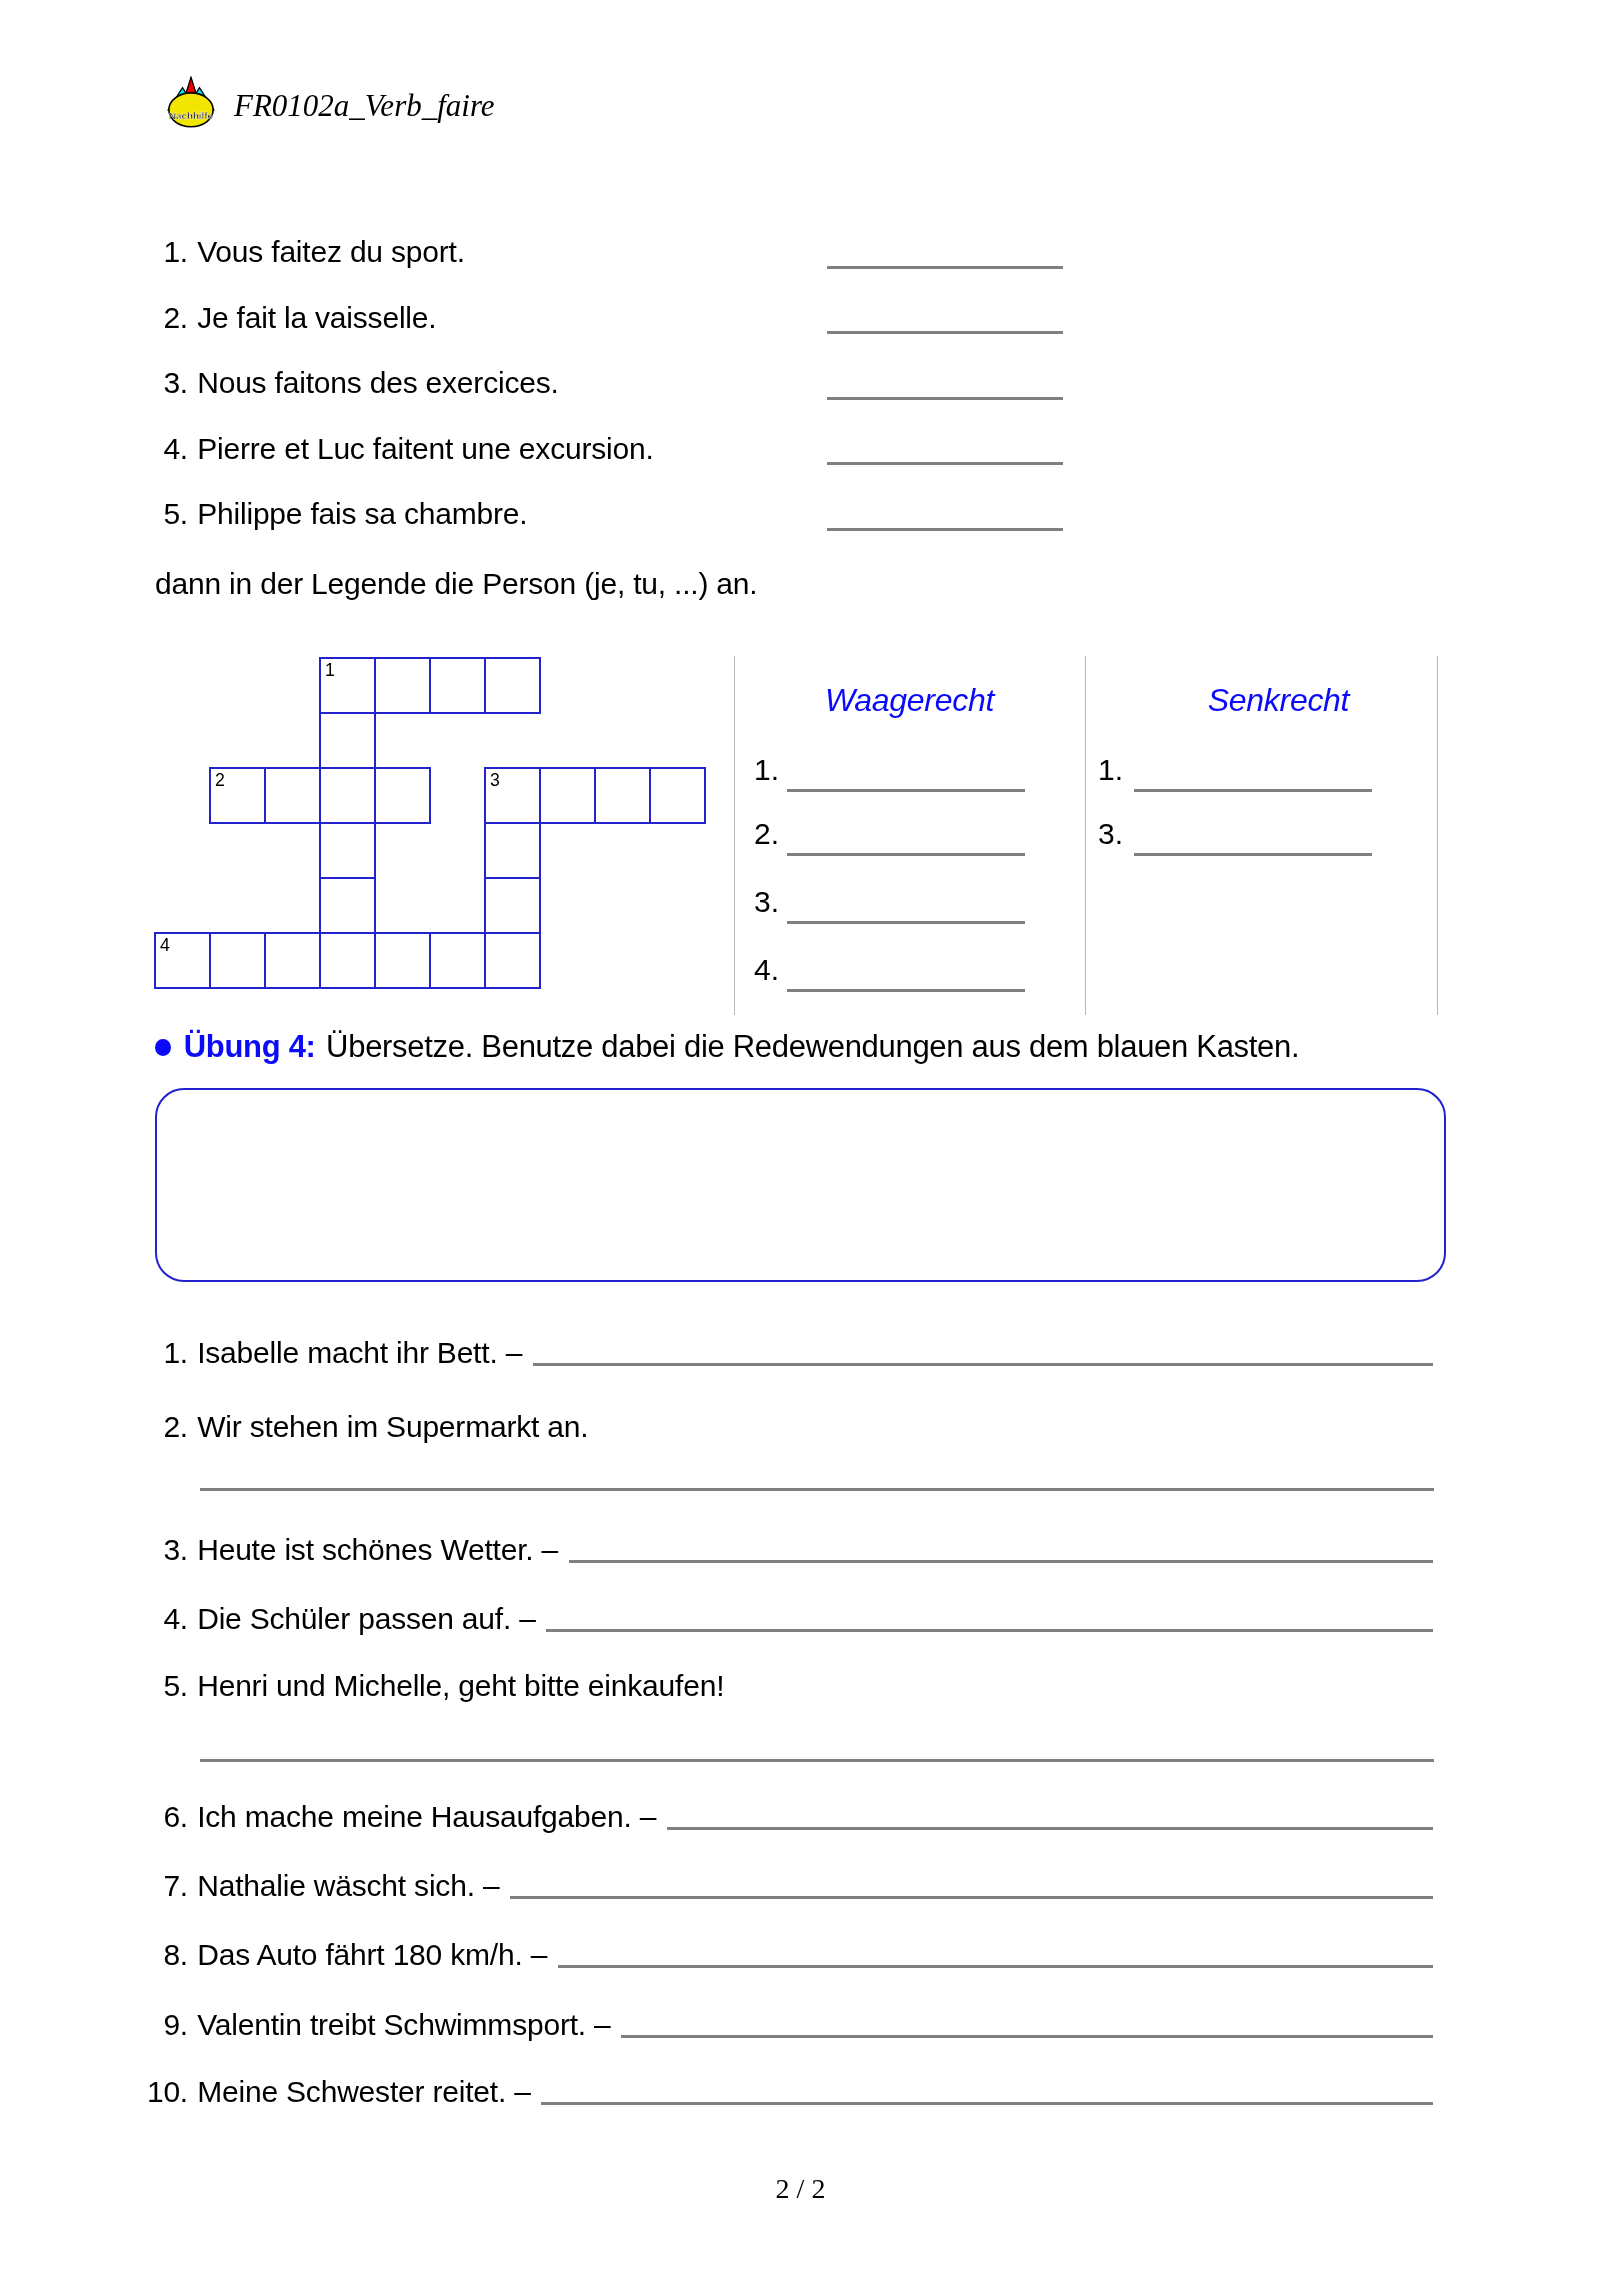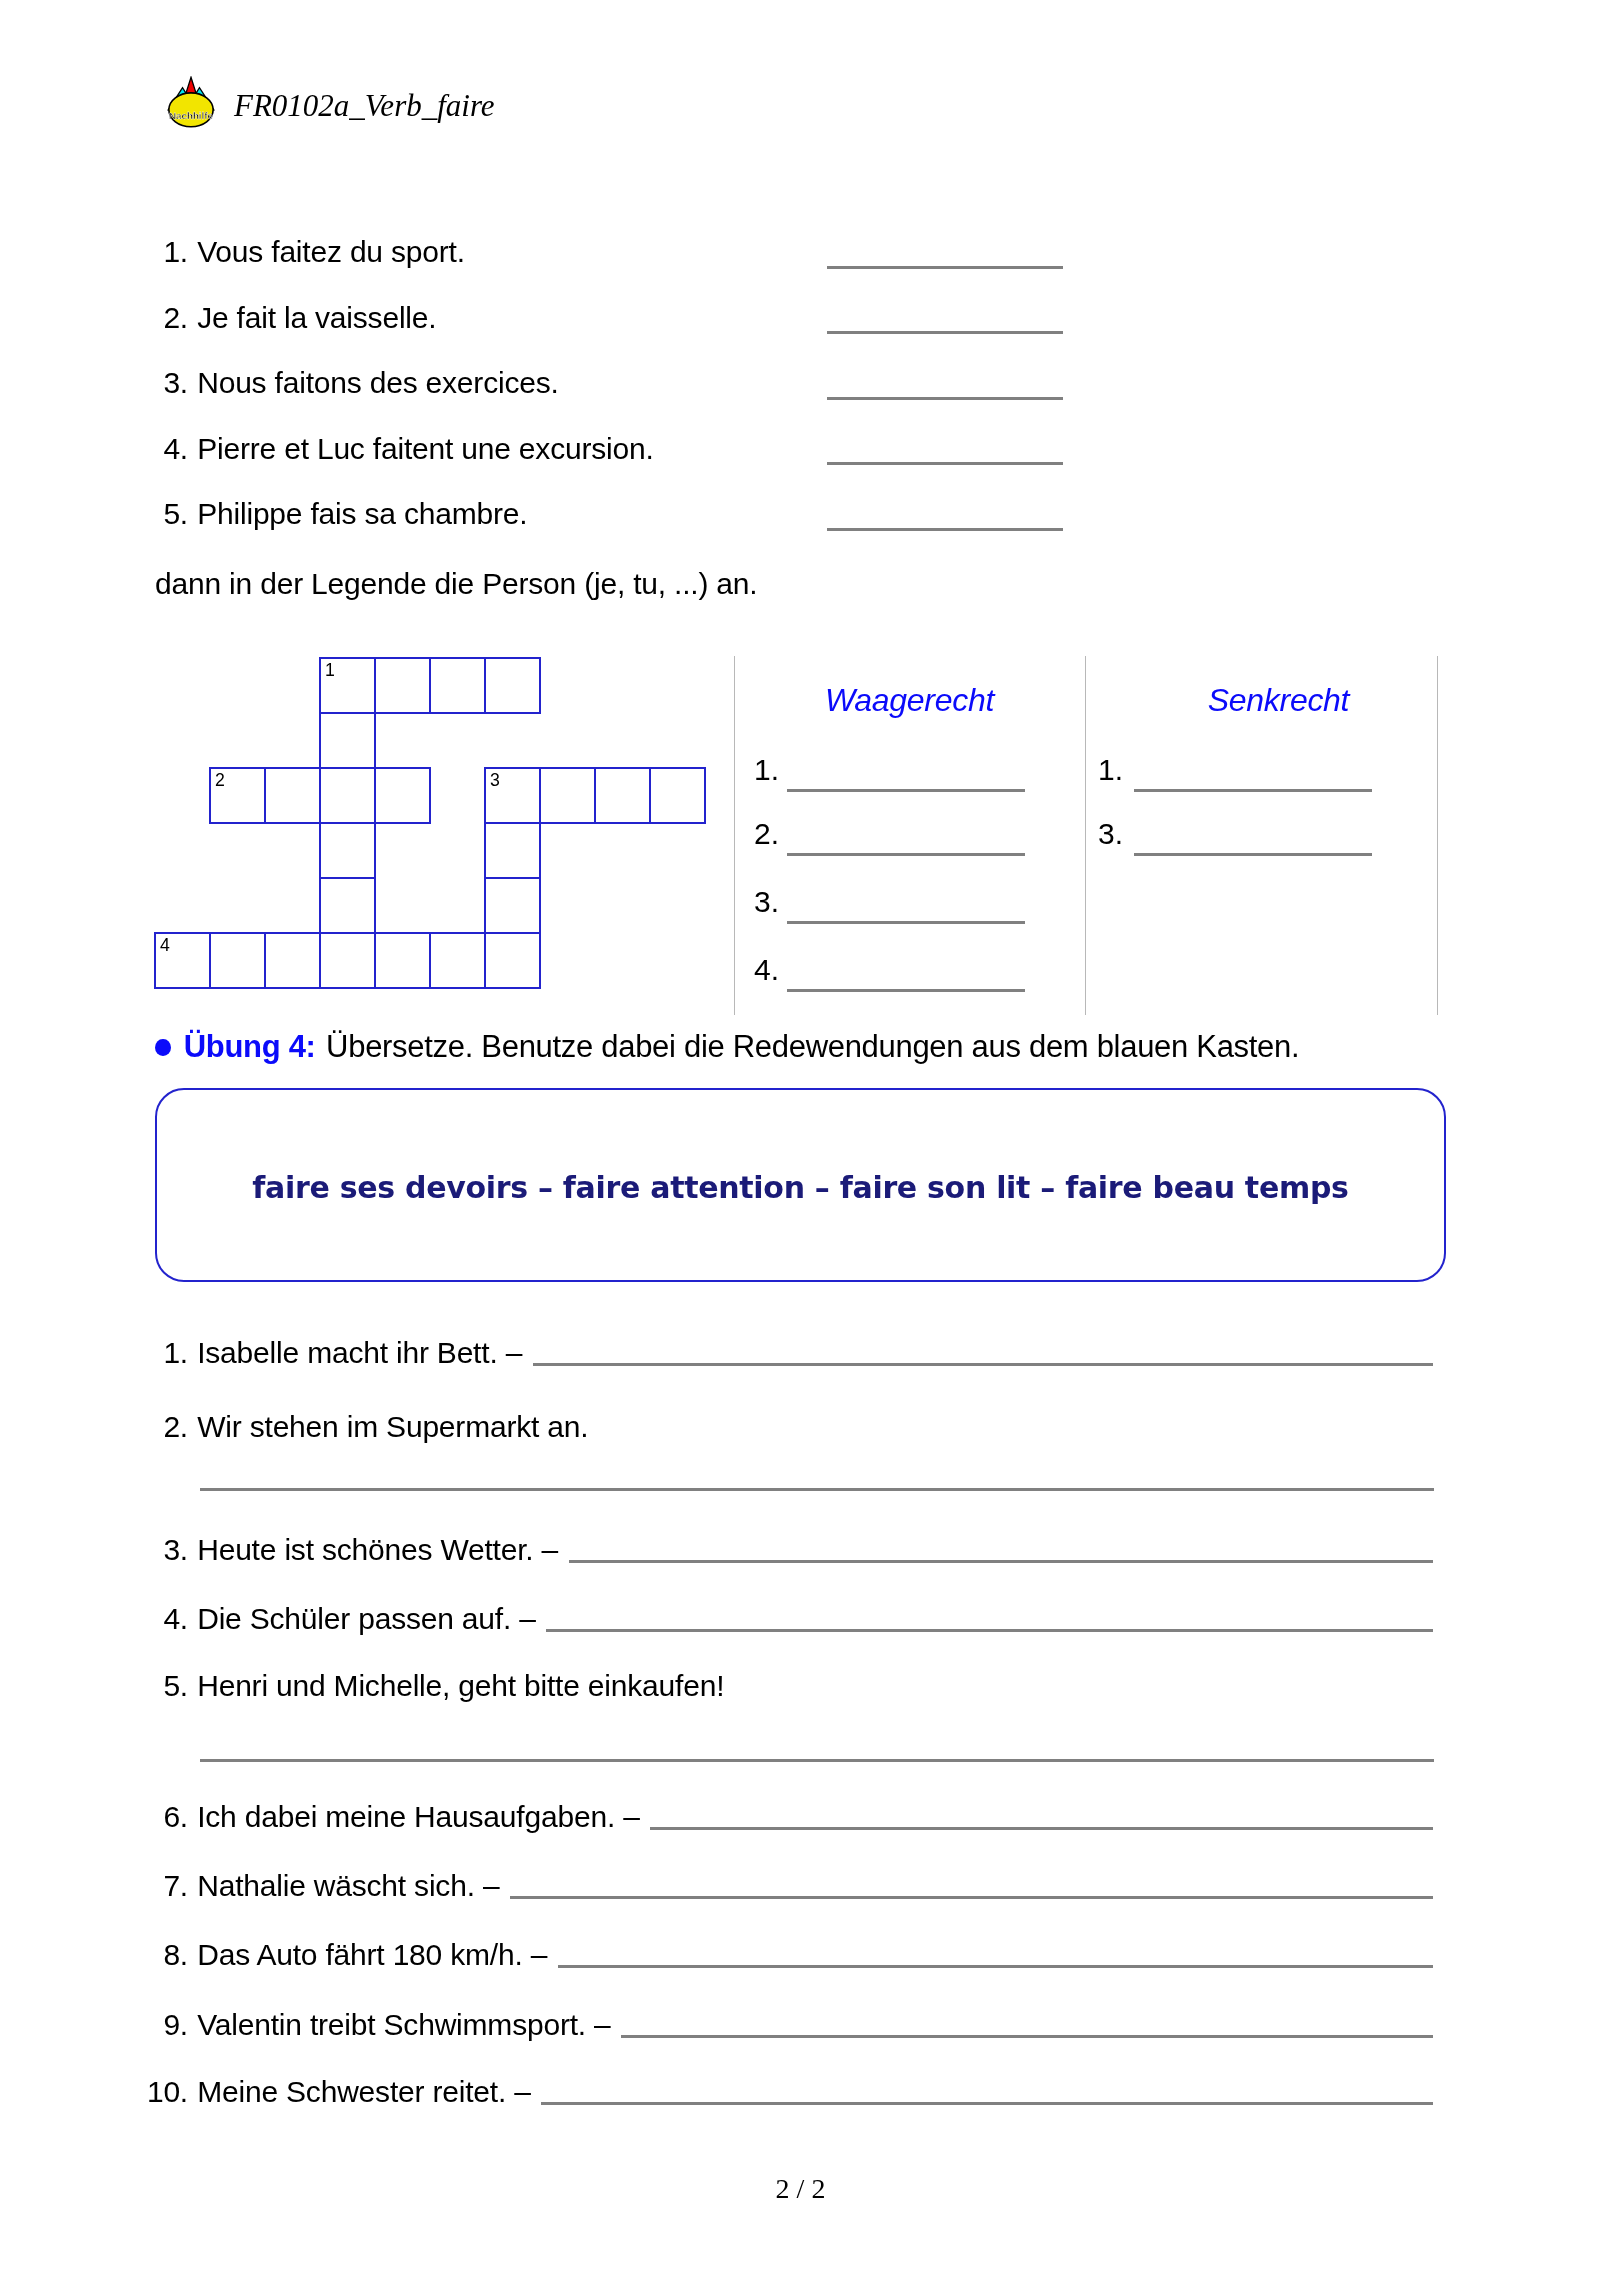--- a/index.html
+++ b/index.html
@@ -144,21 +144,20 @@
     <span class="lst-num" style="left: 754px; top: 817px;">2.</span>
     <div class="line" style="left: 787px; top: 853px; width: 238px;"></div>
     <span class="lst-num" style="left: 754px; top: 885px;">3.</span>
     <div class="line" style="left: 787px; top: 921px; width: 238px;"></div>
     <span class="lst-num" style="left: 754px; top: 953px;">4.</span>
     <div class="line" style="left: 787px; top: 989px; width: 238px;"></div>
     <span class="lst-num" style="left: 1098px; top: 753px;">1.</span>
     <div class="line" style="left: 1134px; top: 789px; width: 238px;"></div>
     <span class="lst-num" style="left: 1098px; top: 817px;">3.</span>
     <div class="line" style="left: 1134px; top: 853px; width: 238px;"></div>
-    <div class="boxline" style="left: 155px; top: 1170px; width: 1291px;">faire ses devoirs – faire attention – faire son lit – faire beau temps</div>
     <div class="body-row" style="left: 142px; top: 1335px; width: 1291px;">
       <span class="num">1.</span>
       <span class="txt">Isabelle macht ihr Bett. –</span>
       <span class="fill"></span>
     </div>
     <div class="body-row" style="left: 142px; top: 1409px; width: 1291px;">
       <span class="num">2.</span>
       <span class="txt">Wir stehen im Supermarkt an.</span>
     </div>
     <div class="line" style="left: 200px; top: 1488px; width: 1234px;"></div>
@@ -172,21 +171,21 @@
       <span class="txt">Die Schüler passen auf. –</span>
       <span class="fill"></span>
     </div>
     <div class="body-row" style="left: 142px; top: 1668px; width: 1291px;">
       <span class="num">5.</span>
       <span class="txt">Henri und Michelle, geht bitte einkaufen!</span>
     </div>
     <div class="line" style="left: 200px; top: 1759px; width: 1234px;"></div>
     <div class="body-row" style="left: 142px; top: 1799px; width: 1291px;">
       <span class="num">6.</span>
-      <span class="txt">Ich dabei meine Hausaufgaben. –</span>
+      <span class="txt">Ich mache meine Hausaufgaben. –</span>
       <span class="fill"></span>
     </div>
     <div class="body-row" style="left: 142px; top: 1868px; width: 1291px;">
       <span class="num">7.</span>
       <span class="txt">Nathalie wäscht sich. –</span>
       <span class="fill"></span>
     </div>
     <div class="body-row" style="left: 142px; top: 1937px; width: 1291px;">
       <span class="num">8.</span>
       <span class="txt">Das Auto fährt 180 km/h. –</span>

